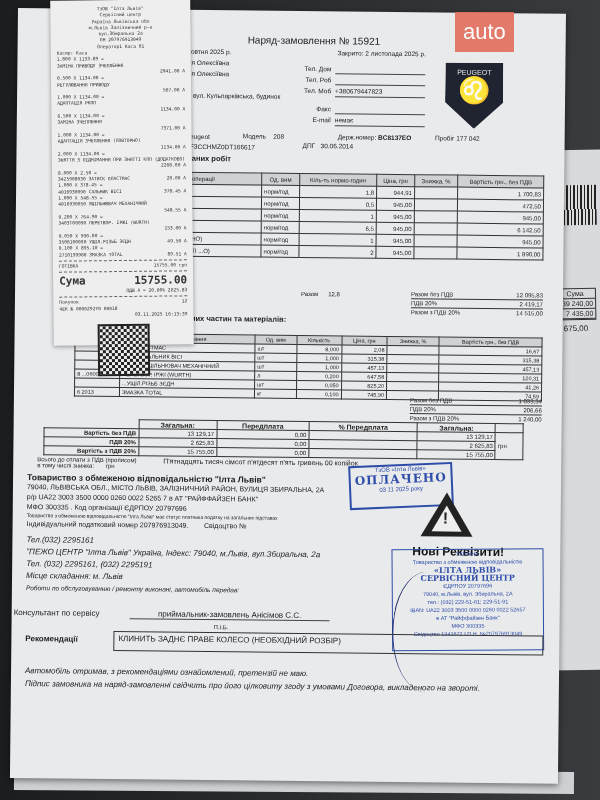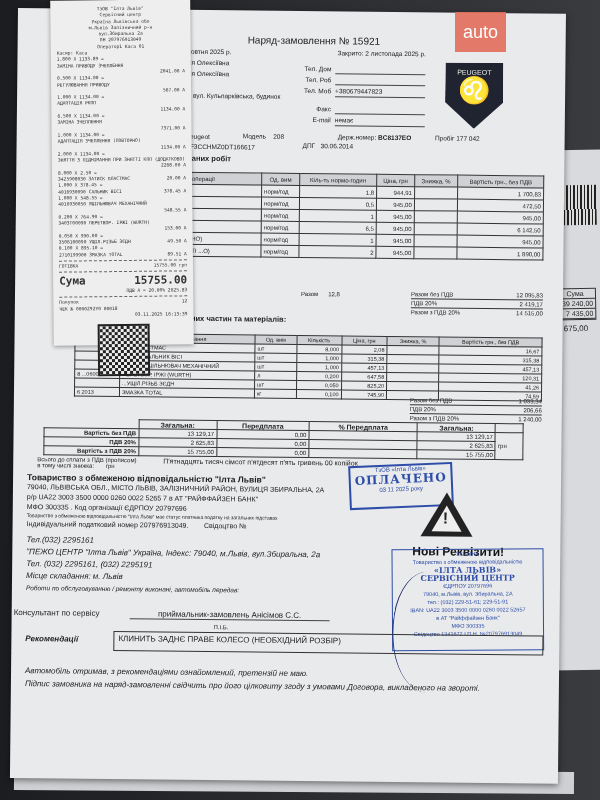--- a/index.html
+++ b/index.html
@@ -48,31 +48,31 @@
   .warn-inner{position:absolute;left:419px;top:493px;width:0;height:0;border-left:15px solid transparent;border-right:15px solid transparent;border-bottom:26px solid #eee;}
   .warn-excl{position:absolute;left:430px;top:497px;font-size:16px;font-weight:bold;color:#222;}
   .contacts{position:absolute;left:14px;top:526px;font-size:8px;line-height:12px;font-style:italic;}
   .stamp-svc{position:absolute;left:380px;top:536px;width:150px;height:100px;border:1.5px solid #2d4da8;color:#2d4da8;font-size:5.5px;text-align:center;line-height:8px;transform:rotate(-1deg);}
   .stamp-svc .hd{font-family:"DejaVu Serif",serif;font-weight:bold;font-size:8px;}
   .new-req{position:absolute;left:400px;top:524px;font-size:12px;font-weight:bold;color:#111;margin-top:8px;}
   .consultant{position:absolute;left:2px;top:600px;font-size:8px;}
   .consultant .who{position:absolute;left:116px;top:0;width:200px;border-bottom:1px solid #444;text-align:center;}
   .consultant .pib{position:absolute;left:200px;top:14px;font-size:6px;}
   .reco{position:absolute;left:14px;top:626px;font-size:8px;}
-  .reco .lbl{font-weight:bold;font-style:italic;}
+  .reco .lbl{font-weight:bold;}
   .reco .box{position:absolute;left:88px;top:-4px;width:430px;height:20px;border:1px solid #333;padding:2px 4px;box-sizing:border-box;}
   .footer{position:absolute;left:14px;top:656px;font-size:8px;font-style:italic;line-height:13px;}
   .receipt{position:absolute;left:52px;top:0px;width:140px;height:345px;background:#eeeeef;transform:rotate(-0.6deg);box-shadow:0 1px 4px rgba(0,0,0,.4);font-family:"DejaVu Sans Mono","Liberation Mono",monospace;font-size:4.6px;line-height:6.3px;color:#333;padding:6px 6px;box-sizing:border-box;}
   .receipt .c{text-align:center;}
   .receipt .r{display:flex;justify-content:space-between;}
   .receipt .suma{font-size:11px;line-height:14px;display:flex;justify-content:space-between;font-weight:bold;}
   .receipt .qr{margin:6px auto 0;width:48px;height:48px;background:repeating-conic-gradient(#222 0 25%,#eee 0 50%) 0 0/6px 6px;border:2px solid #222;}
   .receipt hr{border:0;border-top:1px dashed #666;margin:2px 0;}
   .ria{position:absolute;left:455px;top:12px;display:flex;height:40px;opacity:.92;}
-  .ria .a{background:#e2705e;color:#fff;font-size:18px;padding:2px 8px;line-height:36px;}
+  .ria .a{background:#e2705e;color:#fff;font-size:22px;padding:2px 8px;line-height:36px;}
   .ria .b{background:#2d6d8a;color:#fff;font-family:"DejaVu Serif",serif;font-weight:bold;font-size:18px;padding:2px 8px;line-height:36px;}
   .sig{position:absolute;left:380px;top:560px;width:70px;height:120px;border-left:1.5px solid #1f2a6a;border-radius:40% 0 0 60%;transform:rotate(8deg);}
 </style>
 </head>
 <body>
 
 <div class="bg-dark"></div>
 
 <div class="right-doc">
   <div class="barcode"></div>

